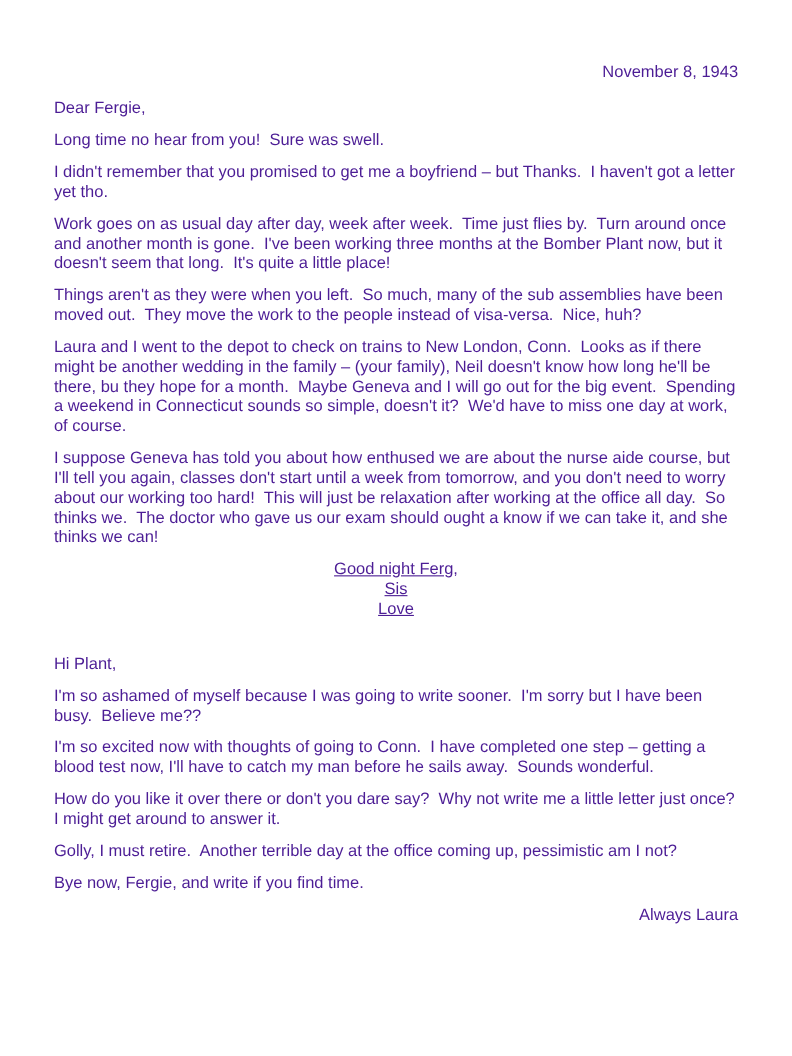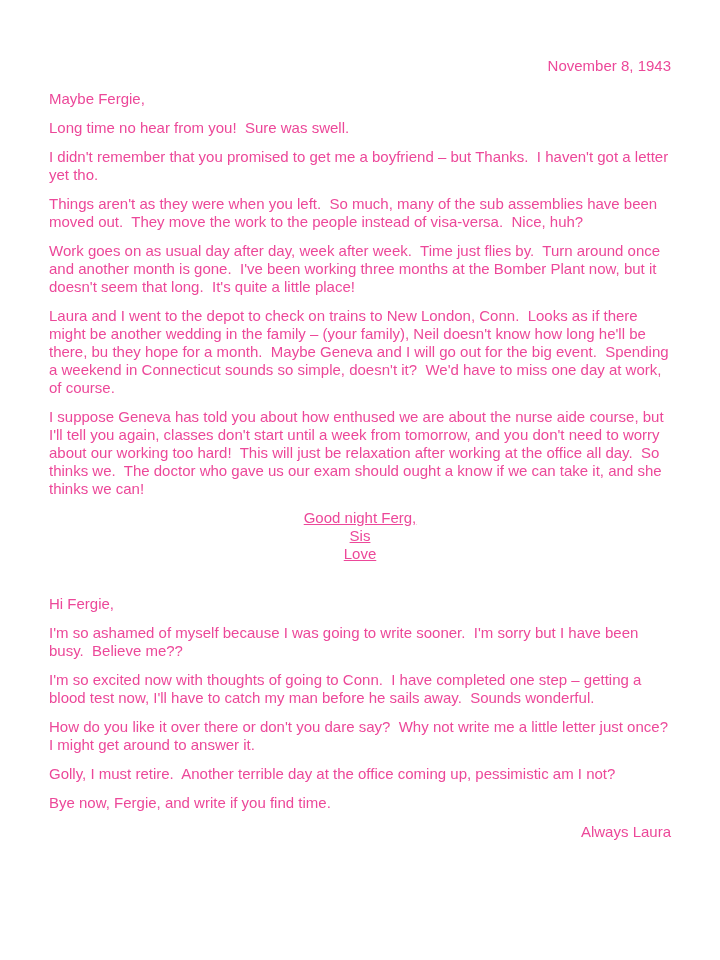--- a/index.html
+++ b/index.html
@@ -5,21 +5,21 @@
   html, body {
     margin: 0;
     padding: 0;
     background: #ffffff;
   }
   .page {
     position: relative;
     width: 720px;
     height: 960px;
     background: #ffffff;
-    color: #ec4899;
+    color: #4c1d95;
     font-family: "Liberation Sans", "DejaVu Sans", sans-serif;
     font-size: 15px;
     line-height: 18px;
     box-sizing: border-box;
     padding: 57px 49px 0 49px;
     overflow: hidden;
   }
   .date-line {
     text-align: right;
     margin: 0 0 15px 0;
@@ -46,36 +46,36 @@
   }
 </style>
 </head>
 <body>
 
 <div class="page">
 
   <div class="date-line">November 8, 1943</div>
 
   <div>
-    <p class="para">Maybe Fergie,</p>
+    <p class="para">Dear Fergie,</p>
     <p class="para">Long time no hear from you!  Sure was swell.</p>
     <p class="para"><span>I didn't remember that you promised to get me a boyfriend – but </span><span class="underlined">Thanks</span><span>.  I haven't got a letter yet tho.</span></p>
+    <p class="para">Work goes on as usual day after day, week after week.  Time just flies by.  Turn around once and another month is gone.  I've been working three months at the Bomber Plant now, but it doesn't seem that long.  It's quite a little place!</p>
     <p class="para">Things aren't as they were when you left.  So much, many of the sub assemblies have been moved out.  They move the work to the people instead of visa-versa.  Nice, huh?</p>
-    <p class="para">Work goes on as usual day after day, week after week.  Time just flies by.  Turn around once and another month is gone.  I've been working three months at the Bomber Plant now, but it doesn't seem that long.  It's quite a little place!</p>
     <p class="para">Laura and I went to the depot to check on trains to New London, Conn.  Looks as if there might be another wedding in the family – (your family), Neil doesn't know how long he'll be there, bu they hope for a month.  Maybe Geneva and I will go out for the big event.  Spending a weekend in Connecticut sounds so simple, doesn't it?  We'd have to miss one day at work, of course.</p>
     <p class="para">I suppose Geneva has told you about how enthused we are about the nurse aide course, but I'll tell you again, classes don't start until a week from tomorrow, and you don't need to worry about our working too hard!  This will just be relaxation after working at the office all day.  So thinks we.  The doctor who gave us our exam should ought a know if we can take it, and she thinks we can!</p>
     <div class="closing-block">
       <div class="closing-line">Good night Ferg,</div>
       <div class="closing-line">Sis</div>
       <div class="closing-line">Love</div>
     </div>
   </div>
 
   <div>
-    <p class="para">Hi Fergie,</p>
+    <p class="para">Hi Plant,</p>
     <p class="para">I'm so ashamed of myself because I was going to write sooner.  I'm sorry but I have been busy.  Believe me??</p>
     <p class="para">I'm so excited now with thoughts of going to Conn.  I have completed one step – getting a blood test now, I'll have to catch my man before he sails away.  Sounds wonderful.</p>
     <p class="para">How do you like it over there or don't you dare say?  Why not write me a little letter just once?  I might get around to answer it.</p>
     <p class="para">Golly, I must retire.  Another terrible day at the office coming up, pessimistic am I not?</p>
     <p class="para">Bye now, Fergie, and write if you find time.</p>
     <div class="signature-line">Always Laura</div>
   </div>
 
 </div>
 

